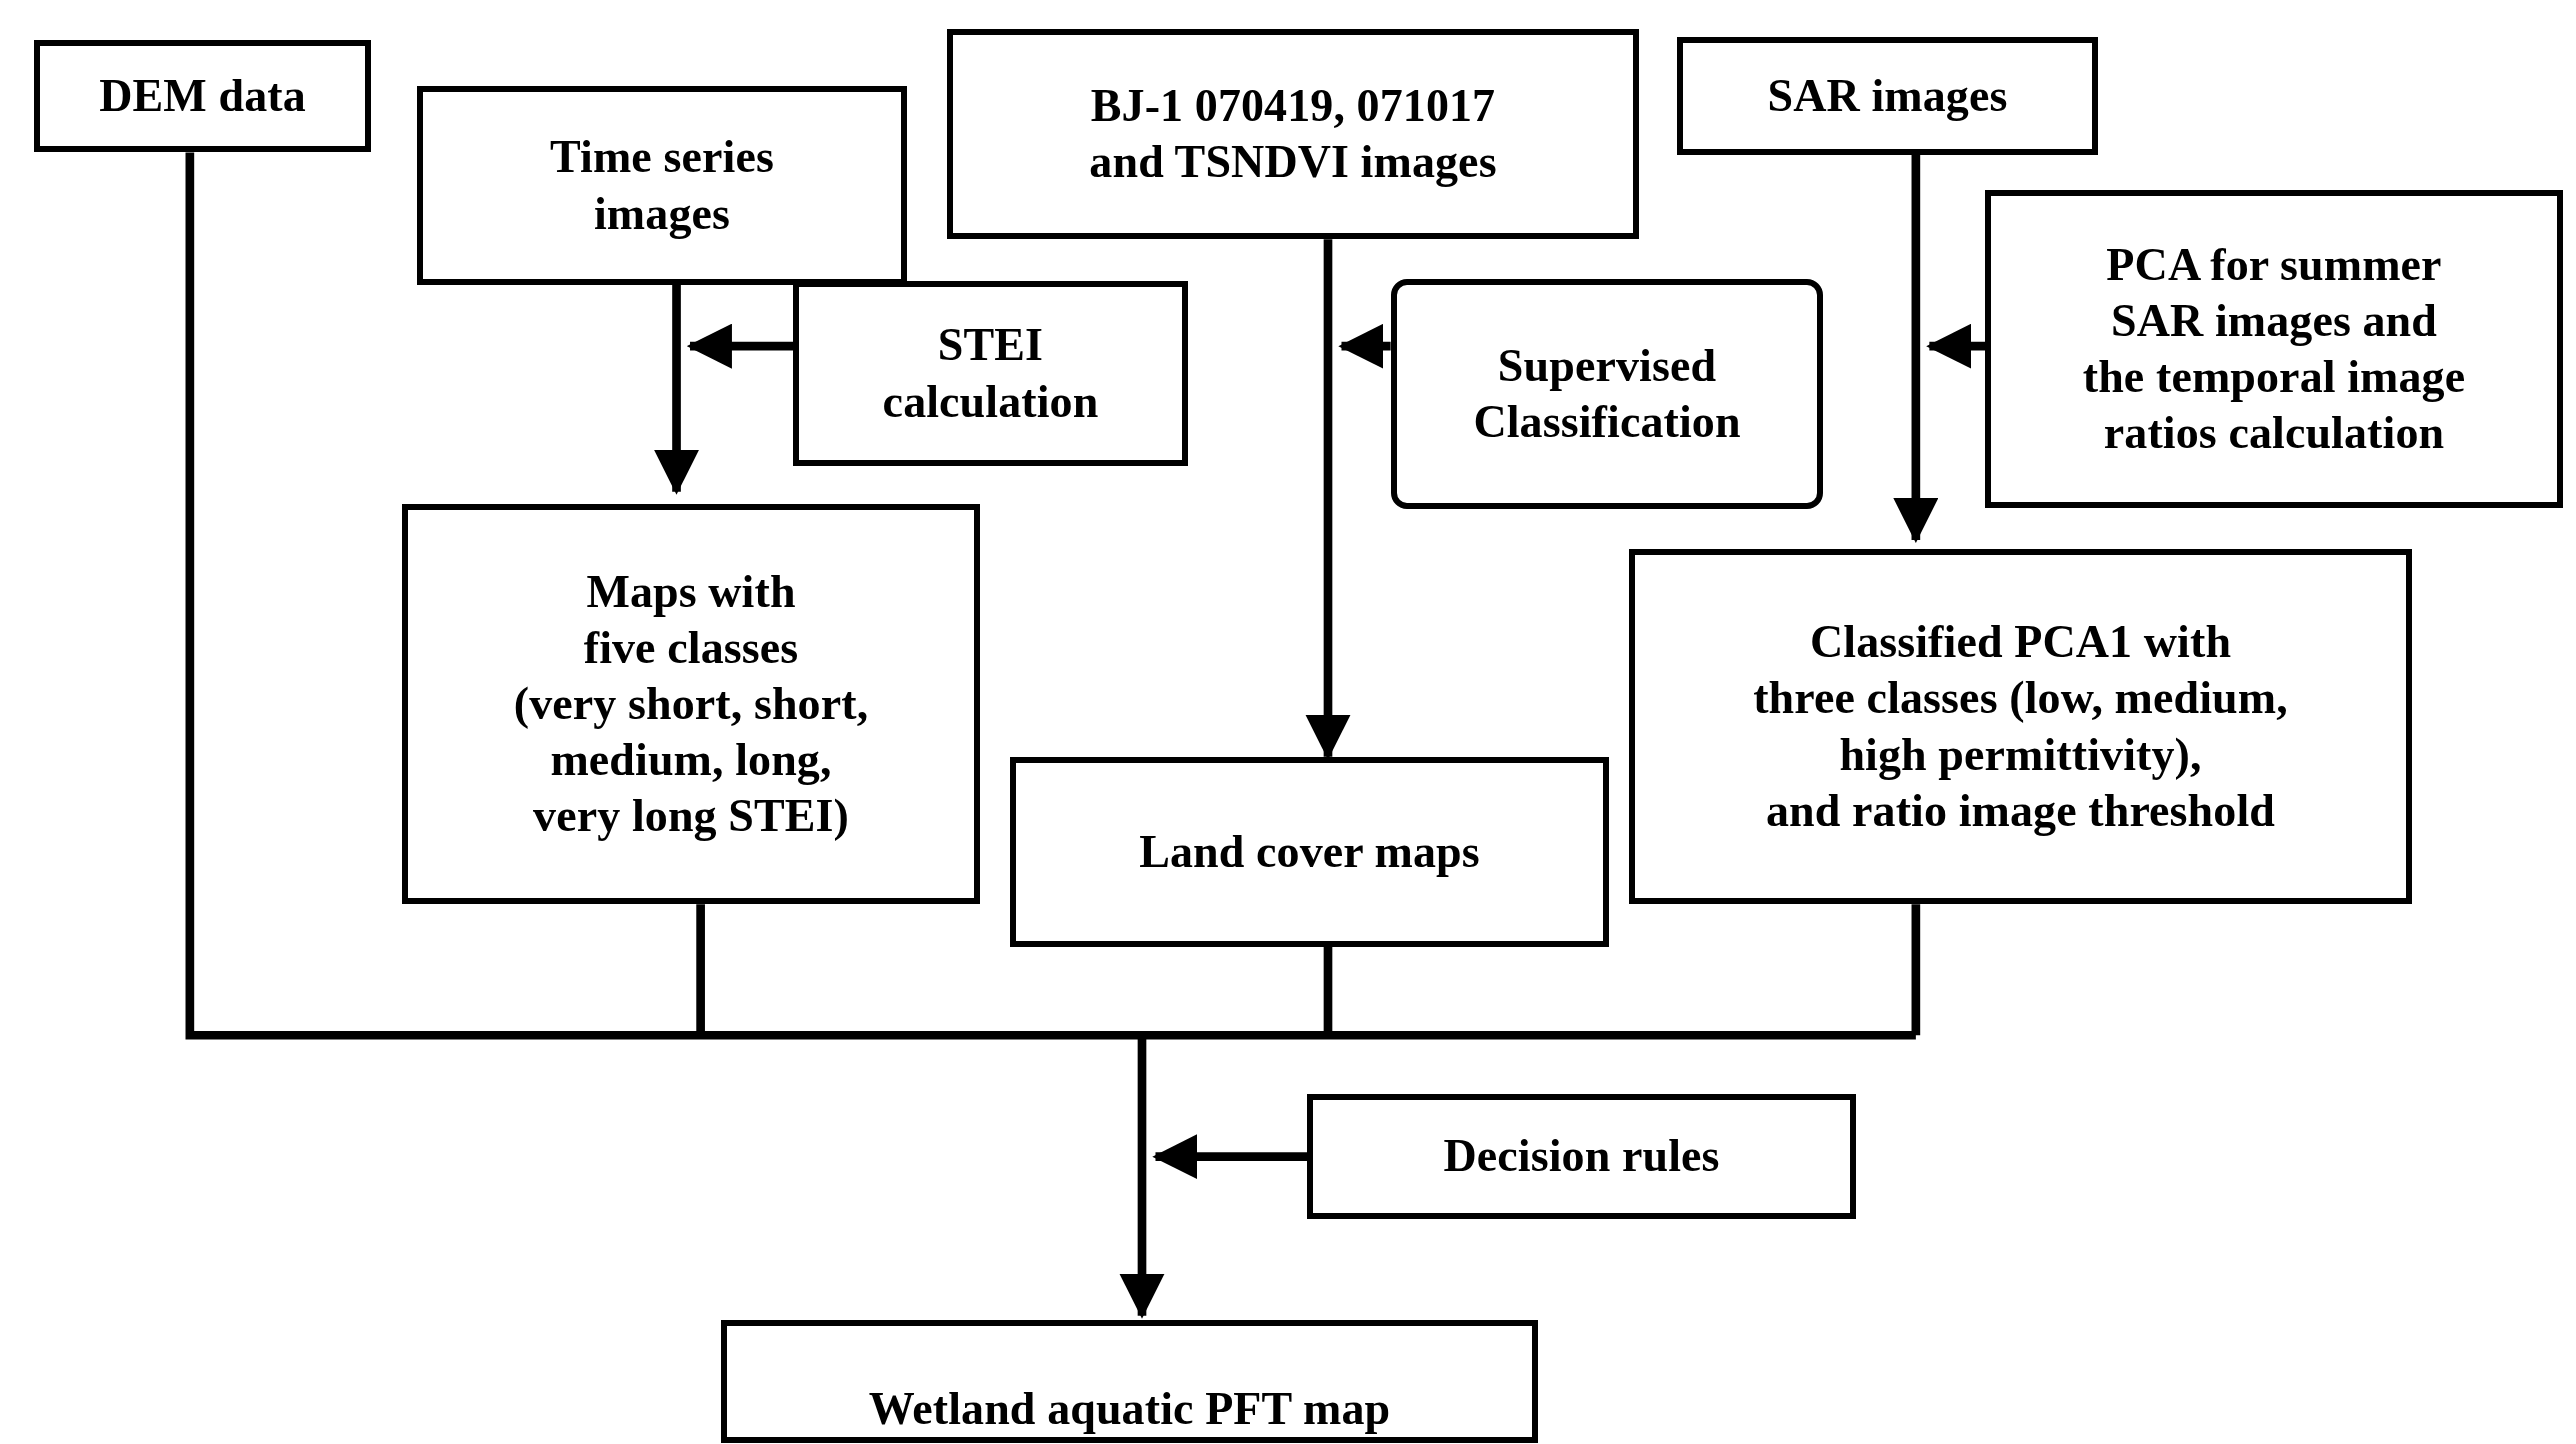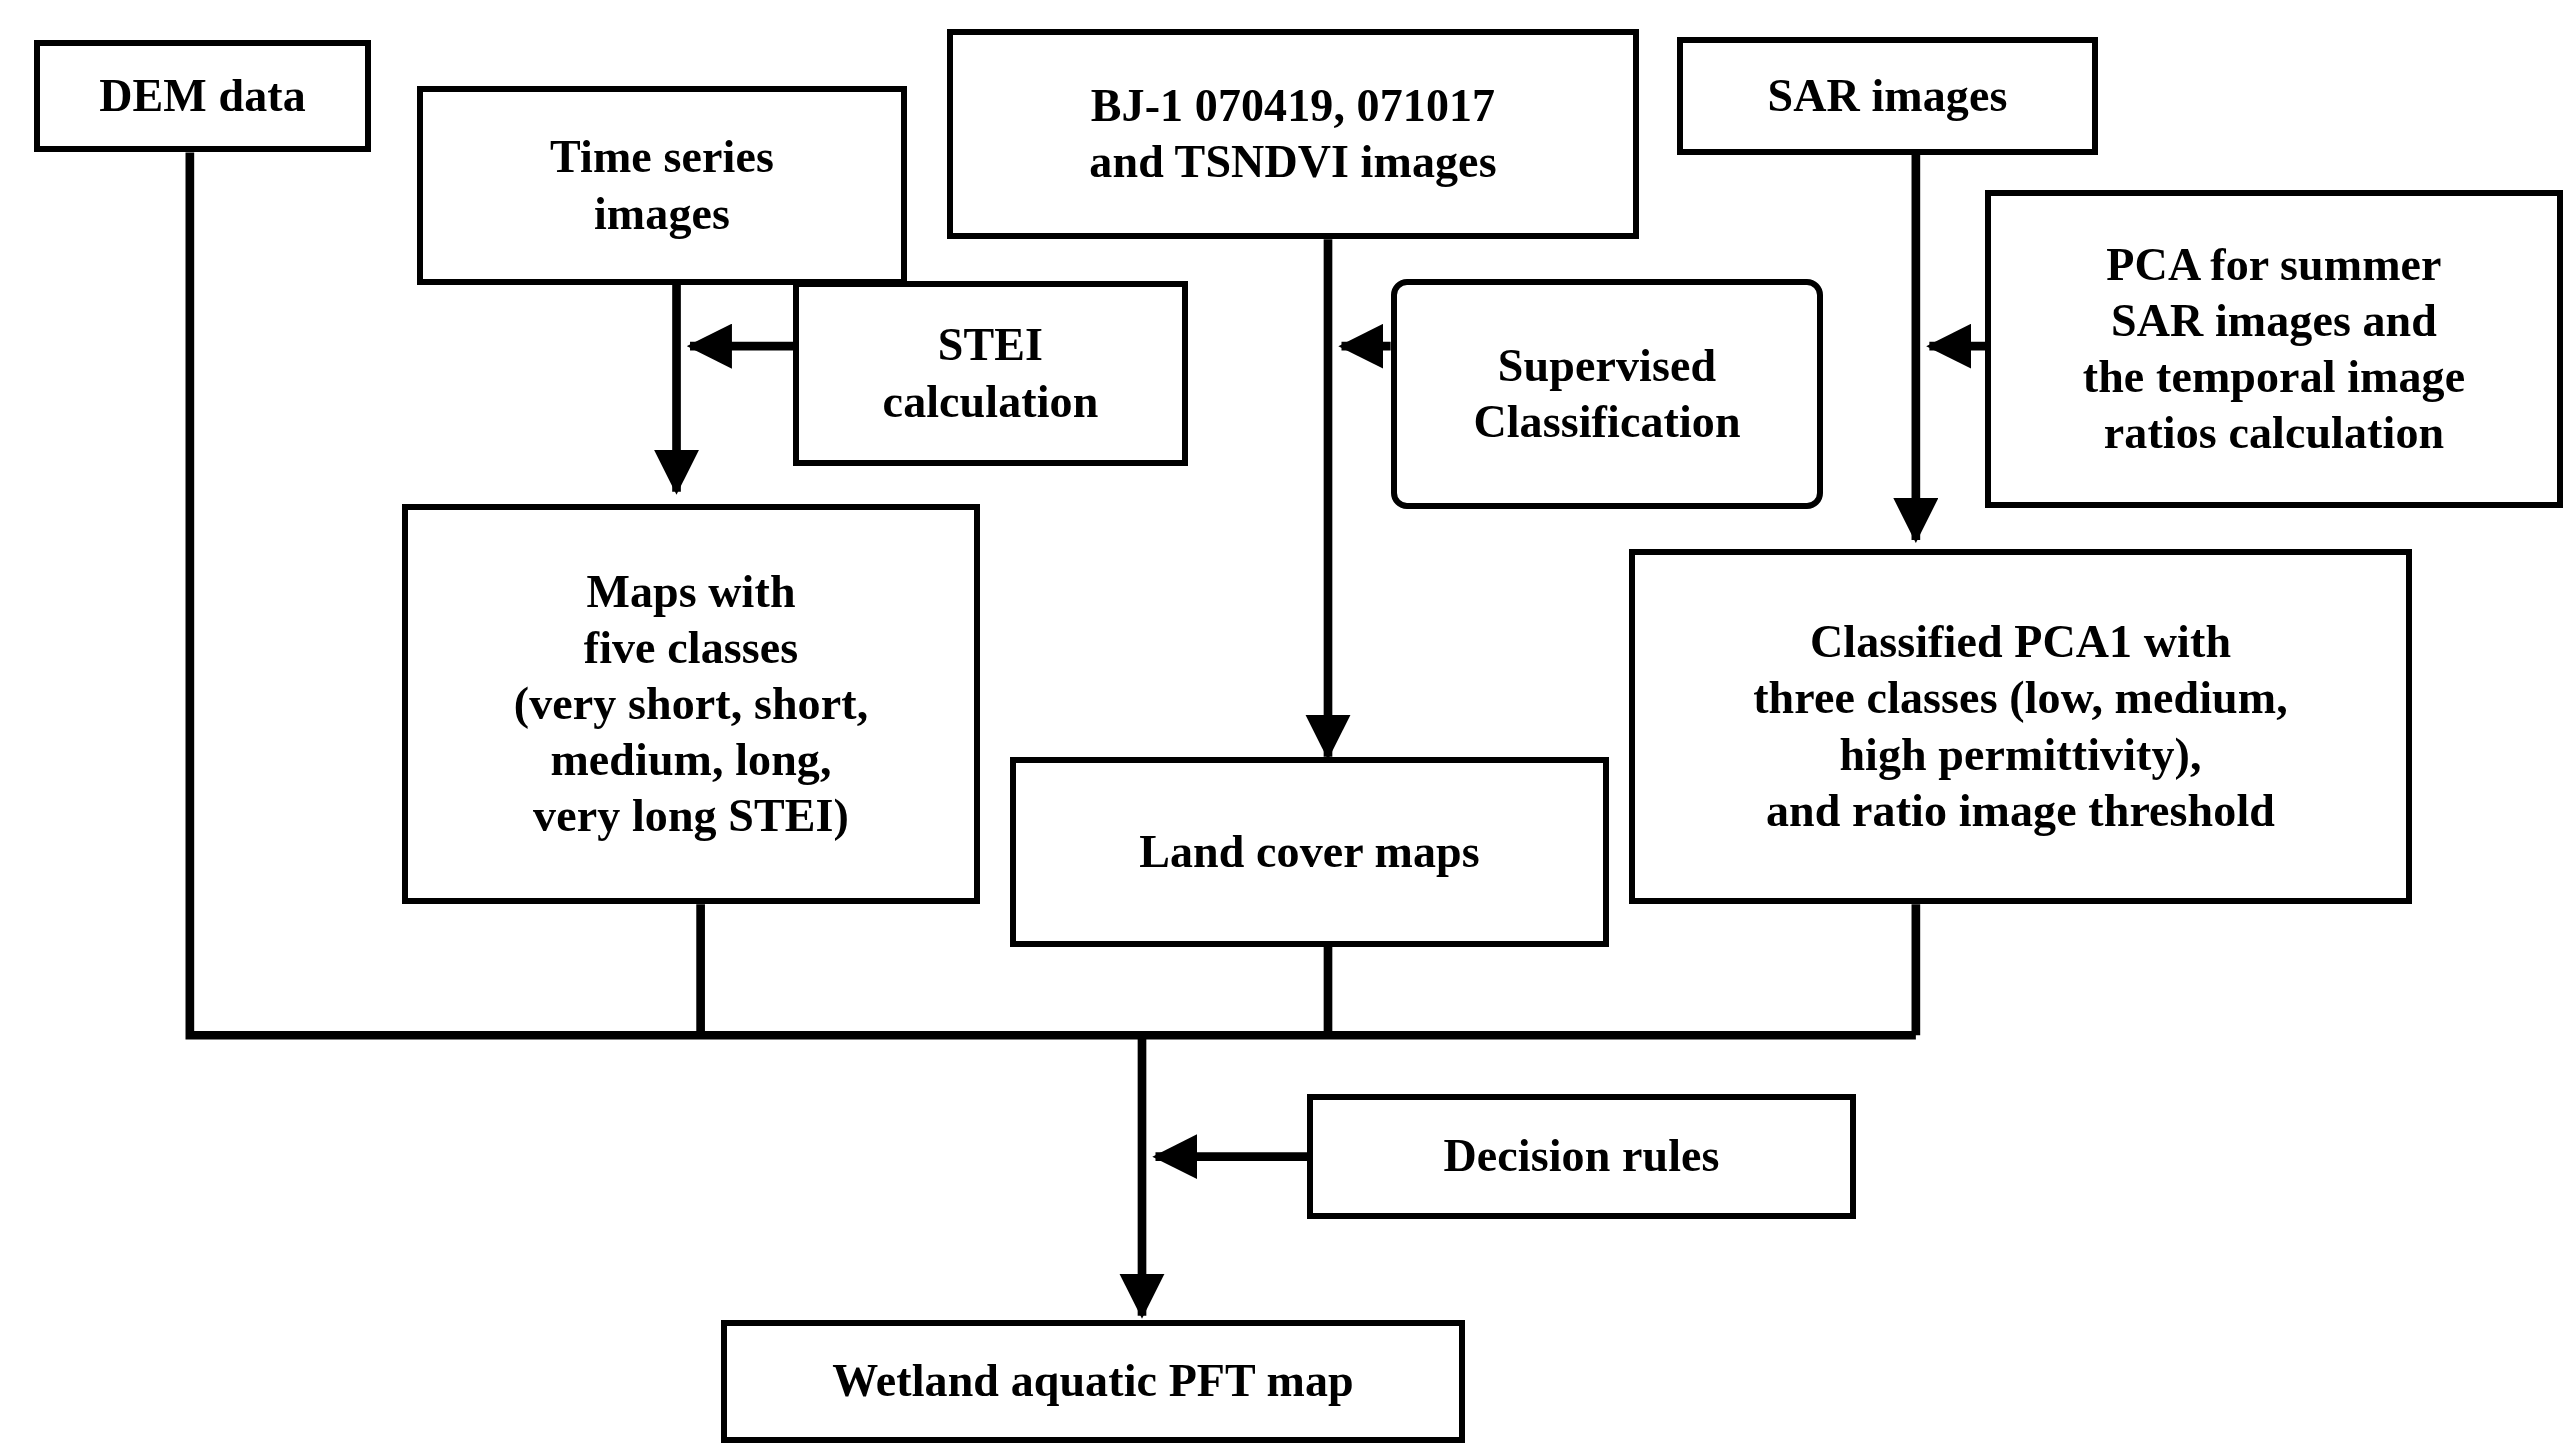--- a/index.html
+++ b/index.html
@@ -132,18 +132,18 @@
     <span>Classified PCA1 with
 three classes (low, medium,
 high permittivity),
 and ratio image threshold</span>
   </div>
 
   <div class="node" style="left:1307px; top:1094px; width:549px; height:125px; font-size:46px;align-items:center;">
     <span>Decision rules</span>
   </div>
 
-  <div class="node" style="left:721px; top:1320px; width:744px; height:123px; font-size:46px;">
+  <div class="node" style="left:721px; top:1320px; width:817px; height:123px; font-size:46px;align-items:flex-end;">
     <span>Wetland aquatic PFT map</span>
   </div>
 
 </div>
 
 
 </body></html>

